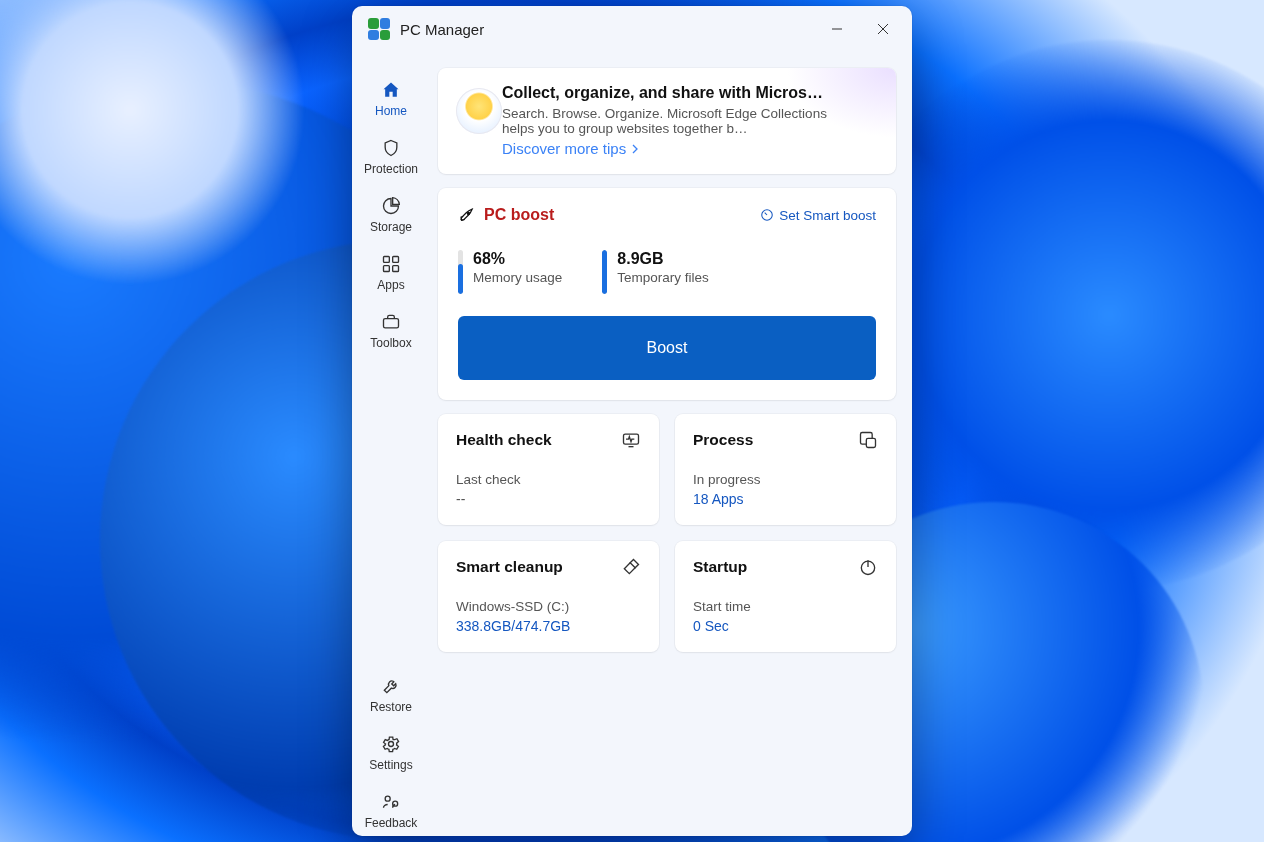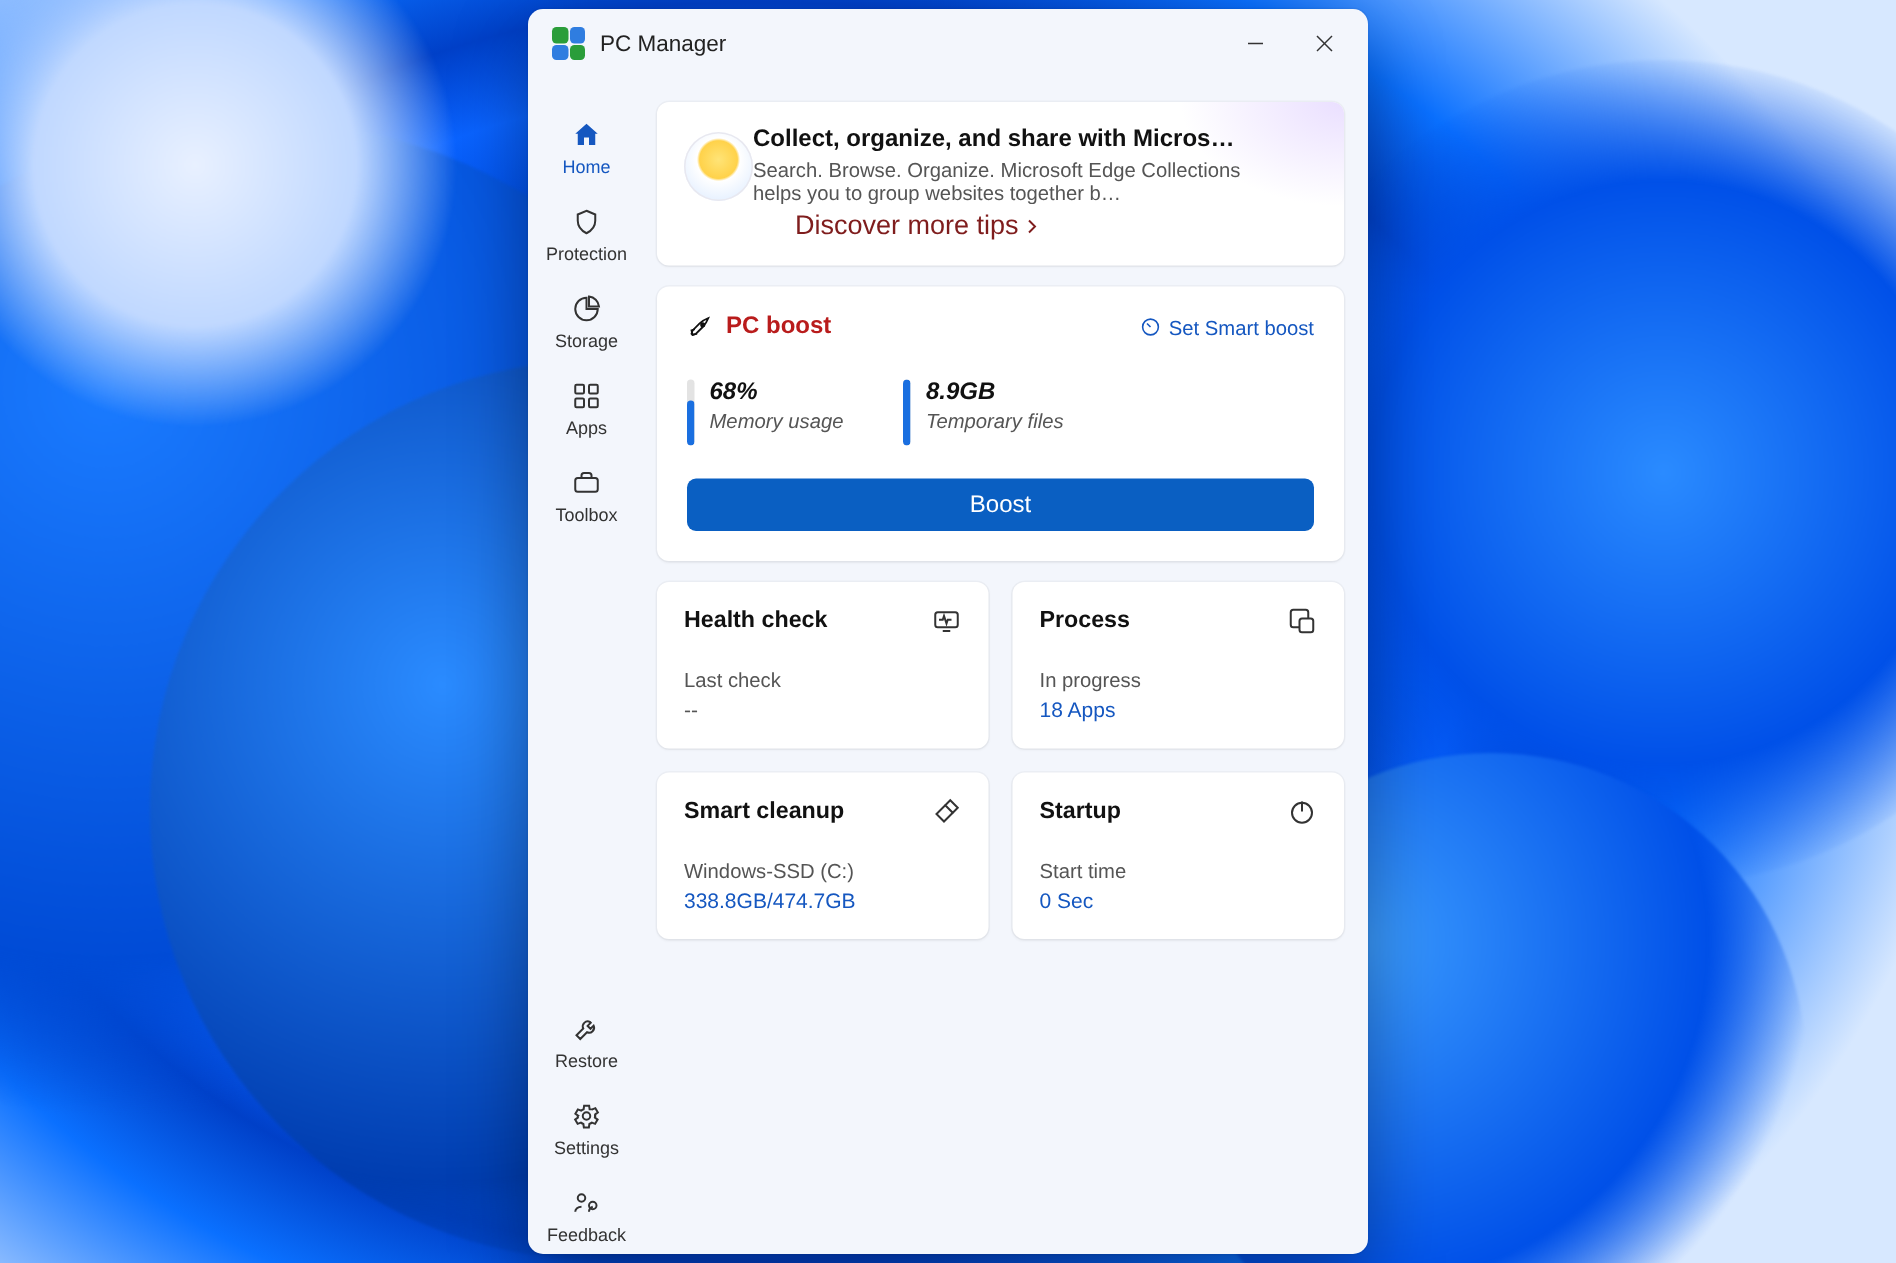--- a/index.html
+++ b/index.html
@@ -61,36 +61,36 @@
     background:#fff; border-radius:8px; box-shadow:0 1px 2px rgba(0,0,0,0.05),0 0 0 1px rgba(0,0,0,0.03);
   }
   .tipcard{display:flex;padding:16px 18px;position:relative;overflow:hidden;}
   .tipcard::after{content:"";position:absolute;right:0;top:0;width:110px;height:70px;background:radial-gradient(ellipse at top right,#eadfff 0%,transparent 70%);}
   .tipicon{width:46px;height:46px;border-radius:50%;flex-shrink:0;
     background:radial-gradient(circle at 50% 40%,#ffe477 0%,#ffd24a 35%,#fff 40%,#d7e8ff 100%);
     box-shadow:0 0 0 1px #e8e8f0 inset;margin-top:4px;}
   .tiptitle{font-size:16px;font-weight:600;color:#111;white-space:nowrap;overflow:hidden;text-overflow:ellipsis;max-width:330px;position:relative;z-index:1;}
   .tipdesc{font-size:13.5px;color:#555;margin-top:4px;max-width:330px;
     display:-webkit-box;-webkit-line-clamp:2;-webkit-box-orient:vertical;overflow:hidden;position:relative;z-index:1;}
-  .tiplink{font-size:18px;color:#7f1d1d;margin-top:4px;display:inline-flex;align-items:center;gap:4px;cursor:pointer;position:relative;z-index:1;margin-left:28px;}
+  .tiplink{font-size:15px;color:#3b82f6;margin-top:4px;display:inline-flex;align-items:center;gap:4px;cursor:pointer;position:relative;z-index:1;}
 
   .boostcard{padding:18px 20px 20px;}
   .boosthead{display:flex;align-items:center;}
   .boosthead .t{font-size:16px;font-weight:600;color:#b91c1c;display:flex;align-items:center;gap:8px;}
   .boosthead .sp{flex:1;}
   .smartlink{font-size:13.5px;color:#1557c0;display:inline-flex;align-items:center;gap:5px;cursor:pointer;}
   .boostsub{font-size:13.5px;color:#555;margin-top:10px;}
-  .metrics{display:flex;gap:40px;margin-top:26px;font-style:italic;}
+  .metrics{display:flex;gap:40px;margin-top:26px;}
   .metric{display:flex;gap:10px;}
   .bar{width:5px;height:44px;border-radius:3px;background:#e3e3e3;position:relative;overflow:hidden;}
   .bar .fill{position:absolute;bottom:0;left:0;right:0;background:#1a6fe0;border-radius:3px;}
   .mval{font-size:16px;font-weight:600;color:#111;}
   .mlbl{font-size:13.5px;color:#555;margin-top:2px;}
   .boostbtn{
-    margin-top:22px;width:100%;height:35px;border:none;border-radius:6px;
+    margin-top:22px;width:100%;height:64px;border:none;border-radius:6px;
     background:#0a5fc2;color:#fff;font-size:16px;font-weight:500;cursor:pointer;
   }
 
   .grid{display:grid;grid-template-columns:1fr 1fr;gap:16px;}
   .tile{padding:16px 18px 18px;cursor:pointer;}
   .tilehead{display:flex;align-items:center;}
   .tiletitle{font-size:15.5px;font-weight:600;color:#111;flex:1;}
   .tileicon{color:#333;}
   .tlabel{font-size:13.5px;color:#555;margin-top:22px;}
   .tvalue{font-size:14px;color:#1557c0;margin-top:4px;}

